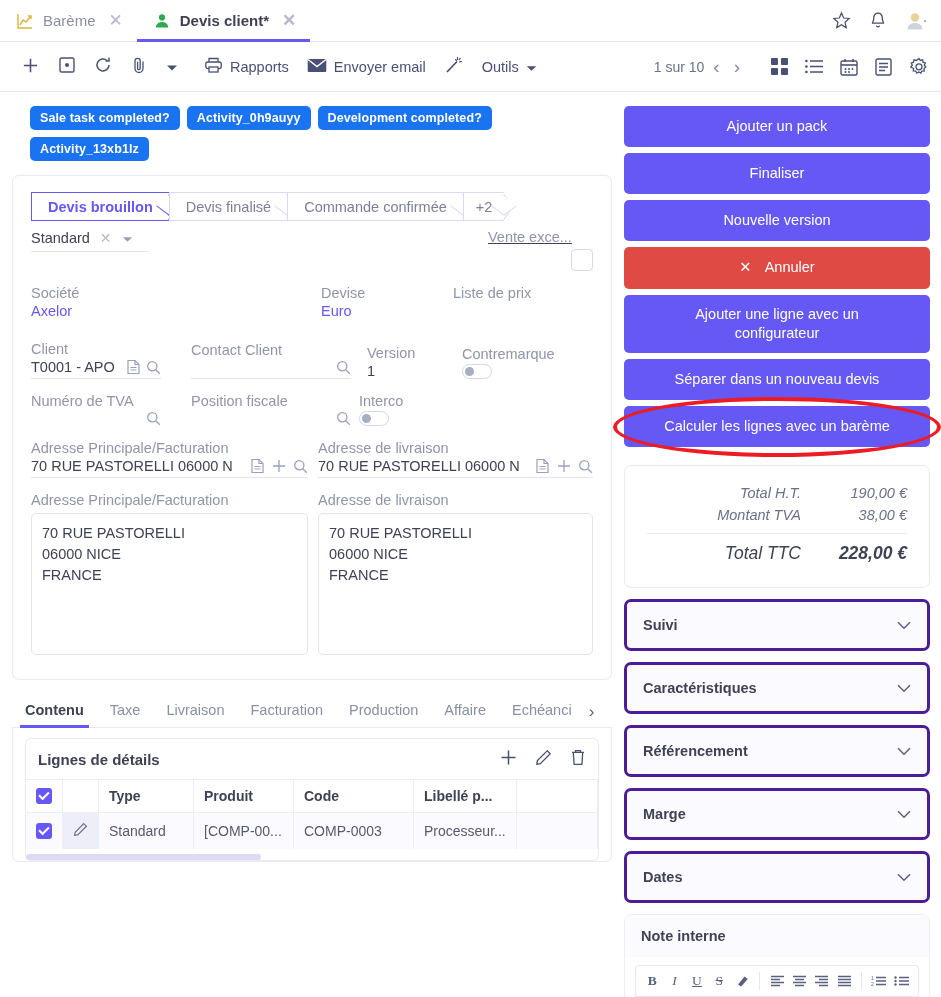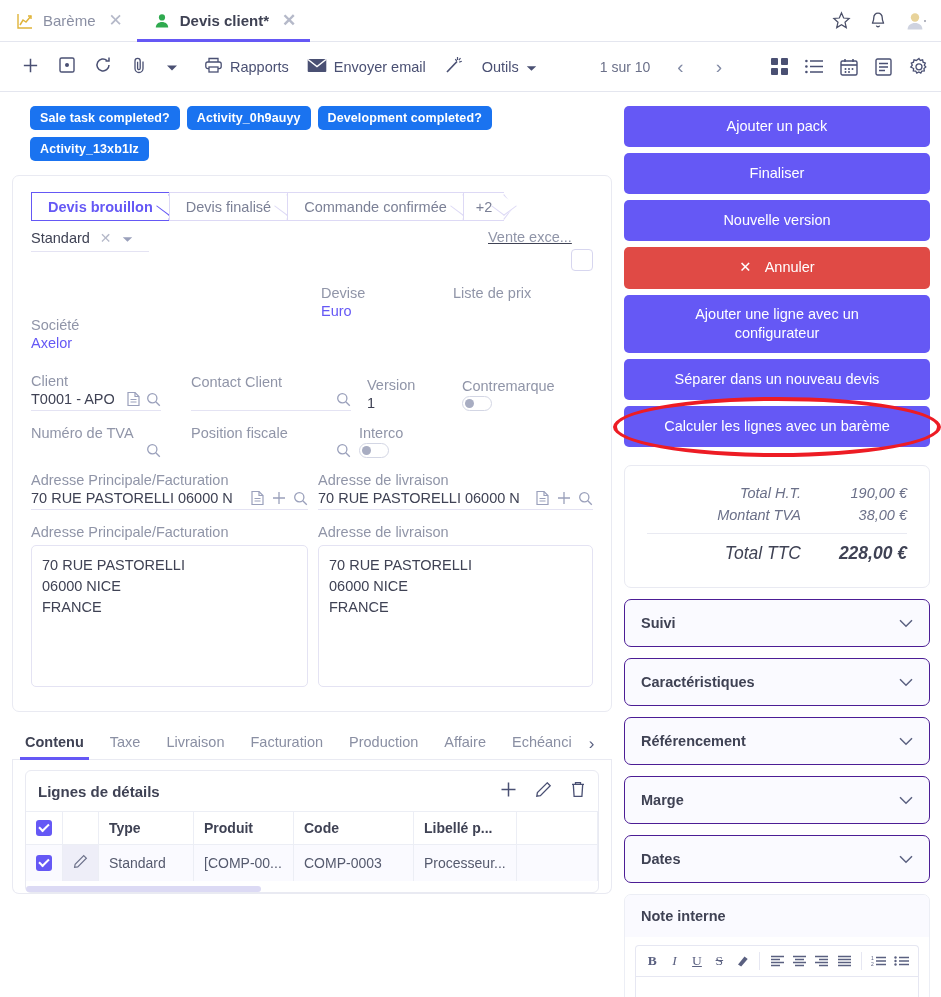--- a/index.html
+++ b/index.html
@@ -56,21 +56,21 @@
     background: #fff;
   }
   .tbtn {
     display: flex; align-items: center; gap: 7px;
     padding: 6px 9px; border-radius: 4px;
     color: #4a5073; font-size: 14.5px; cursor: pointer;
     white-space: nowrap;
   }
   .tb-sep { width: 8px; }
   .pager {
-    margin-left: auto; display: flex; align-items: center; gap: 22px;
+    margin-left: auto; display: flex; align-items: center; gap: 4px;
     color: #6b7089; font-size: 14px;
   }
   .pg-arrow { color: #8089a4; font-size: 19px; padding: 0 5px; cursor: pointer; line-height: 1; }
   .view-icons { display: flex; align-items: center; gap: 17px; margin-left: 22px; }
 
   
   .page {
     display: flex;
     gap: 0px;
     padding: 14px 12px 0 12px;
@@ -208,21 +208,21 @@
     padding: 16px 22px 20px 22px;
   }
   .trow { display: flex; justify-content: flex-end; align-items: baseline; font-size: 14.5px; color: #6b7089; padding: 3px 0; font-style: italic; }
   .trow .lab { flex: 1; text-align: right; padding-right: 22px; }
   .trow .amt { min-width: 84px; text-align: right; }
   .tsep { border-top: 1px solid #e9eaf2; margin: 7px 0 6px 0; }
   .trow.big { font-size: 17.5px; color: #3f4254; }
   .trow.big .amt { font-weight: bold; }
 
   .accordion {
-    border: 1px solid #4c1d95; border-radius: 7px; background: #fafaff;
+    border: 3px solid #4c1d95; border-radius: 7px; background: #fafaff;
     display: flex; align-items: center; padding: 14px 16px; margin-top: 11px;
     cursor: pointer;
   }
   .accordion .atitle { font-size: 14.5px; font-weight: bold; color: #3f4254; }
   .accordion .chev { margin-left: auto; color: #5a6080; }
 
   .notecard { border: 1px solid #eceef5; border-radius: 7px; margin-top: 11px; overflow: hidden; }
   .notehead { background: #fafaff; padding: 13px 16px; font-size: 14.5px; font-weight: bold; color: #3f4254; }
   .noteeditor { padding: 8px 10px 0 10px; background: #fff; }
   .rt-toolbar {
@@ -454,21 +454,21 @@
         <div style="flex:1;"></div>
         <div style="width:105px;text-align:left;text-decoration:underline;">
           <div class="flabel">Vente exce...</div>
           <div style="display:flex;justify-content:flex-end;margin-top:4px;">
             <div class="chkbox"></div>
           </div>
         </div>
       </div>
 
       <div class="frow" style="margin-top:4px;">
-        <div style="width:290px;margin-top:32px;">
+        <div style="width:290px;">
           <div class="flabel">Société</div>
           <div class="flink">Axelor</div>
         </div>
         <div style="width:132px;">
           <div class="flabel">Devise</div>
           <div class="flink">Euro</div>
         </div>
         <div style="flex:1;">
           <div class="flabel">Liste de prix</div>
           <div class="fval"></div>

